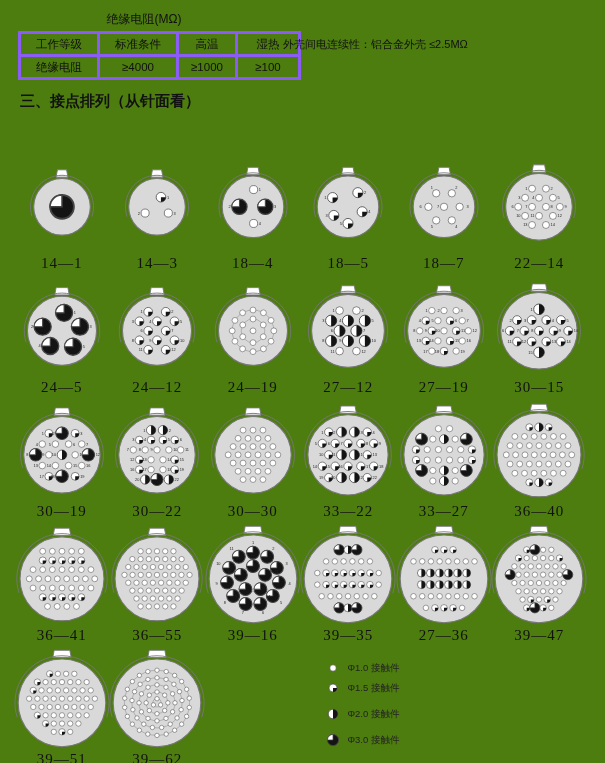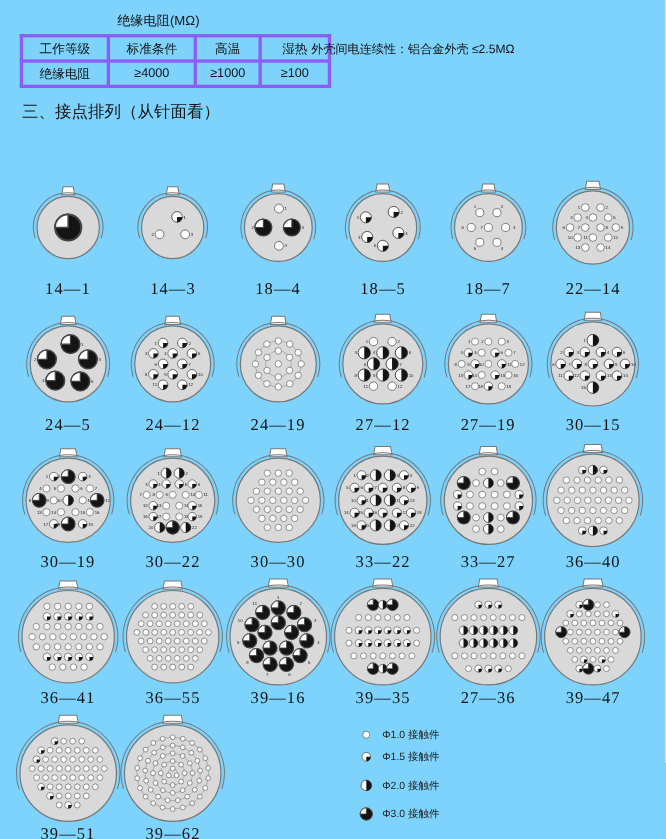--- a/index.html
+++ b/index.html
@@ -1,26 +1,26 @@
 <!DOCTYPE html>
 <html><head>
 <meta charset="utf-8">
 <style>
   html,body{margin:0;padding:0;background:#fff;}
-  .page{position:relative;width:605px;height:763px;background:#7dd3fc;overflow:hidden;
+  .page{position:relative;width:605px;height:763px;background:#4d7c0f;overflow:hidden;
         font-family:"Liberation Sans",sans-serif;color:#111;}
   .tbl-title{position:absolute;left:18px;top:11px;width:252px;text-align:center;font-size:12px;}
   table.ins{position:absolute;left:18px;top:31px;border-collapse:collapse;font-size:11.5px;}
   table.ins td{border:3px solid #8b5cf6;padding:1px 6px;text-align:center;height:18px;}
   table.ins td:nth-child(1){min-width:64px;}
   table.ins td:nth-child(2){min-width:64px;}
   table.ins td:nth-child(3){min-width:44px;}
   table.ins td:nth-child(4){min-width:48px;}
   .note{position:absolute;left:283px;top:37px;font-size:11px;white-space:nowrap;}
-  .sec{position:absolute;left:20px;top:92px;font-size:15px;font-weight:normal;}
+  .sec{position:absolute;left:20px;top:92px;font-size:15px;font-weight:bold;}
   .grid{position:absolute;left:14px;top:152px;display:grid;grid-template-columns:repeat(6,95.5px);}
   .cell{height:124px;display:flex;flex-direction:column;align-items:center;}
   .clabel{font-family:"Liberation Serif",serif;font-size:15px;letter-spacing:1px;margin-top:-3px;}
   .legend{grid-column:4 / span 3;display:flex;flex-direction:column;gap:4px;
           padding:12px 0 0 24px;align-items:flex-start;}
   .litem{display:flex;align-items:center;gap:7px;font-size:9.5px;color:#222;}
   .litem.sp{margin-top:6px;}
   .licon{flex:0 0 auto;display:block;}
 </style>
 </head>

